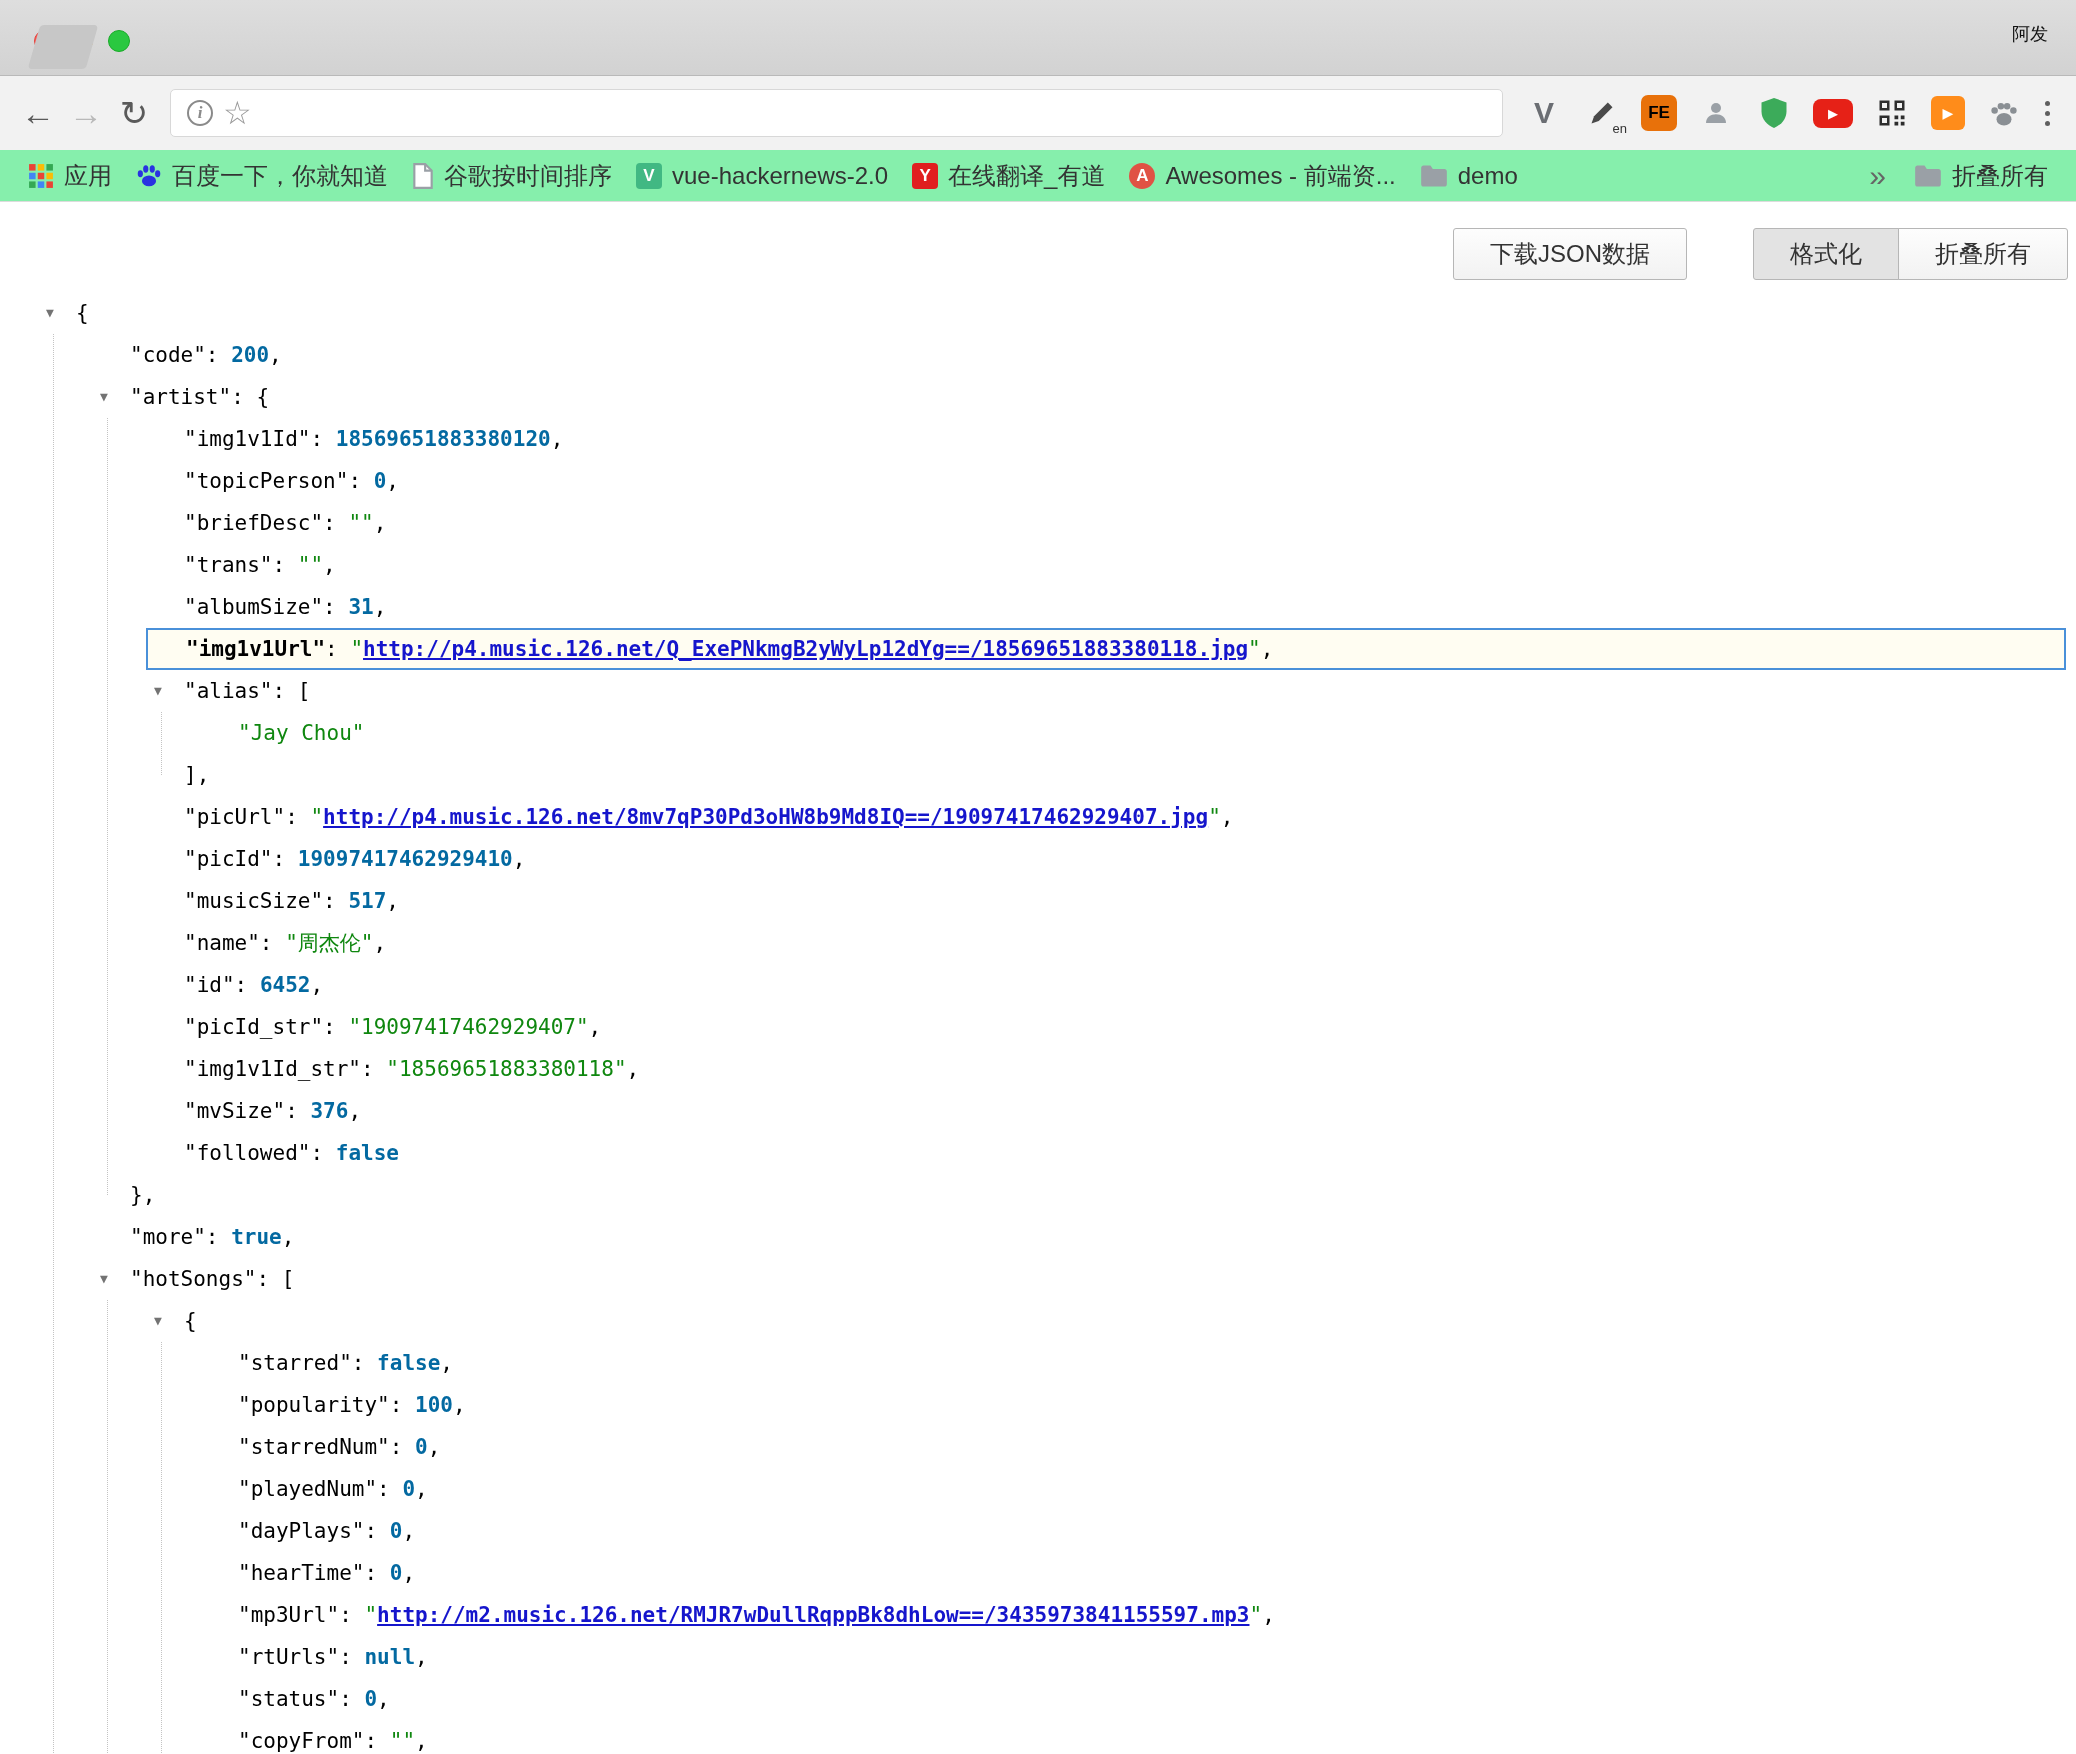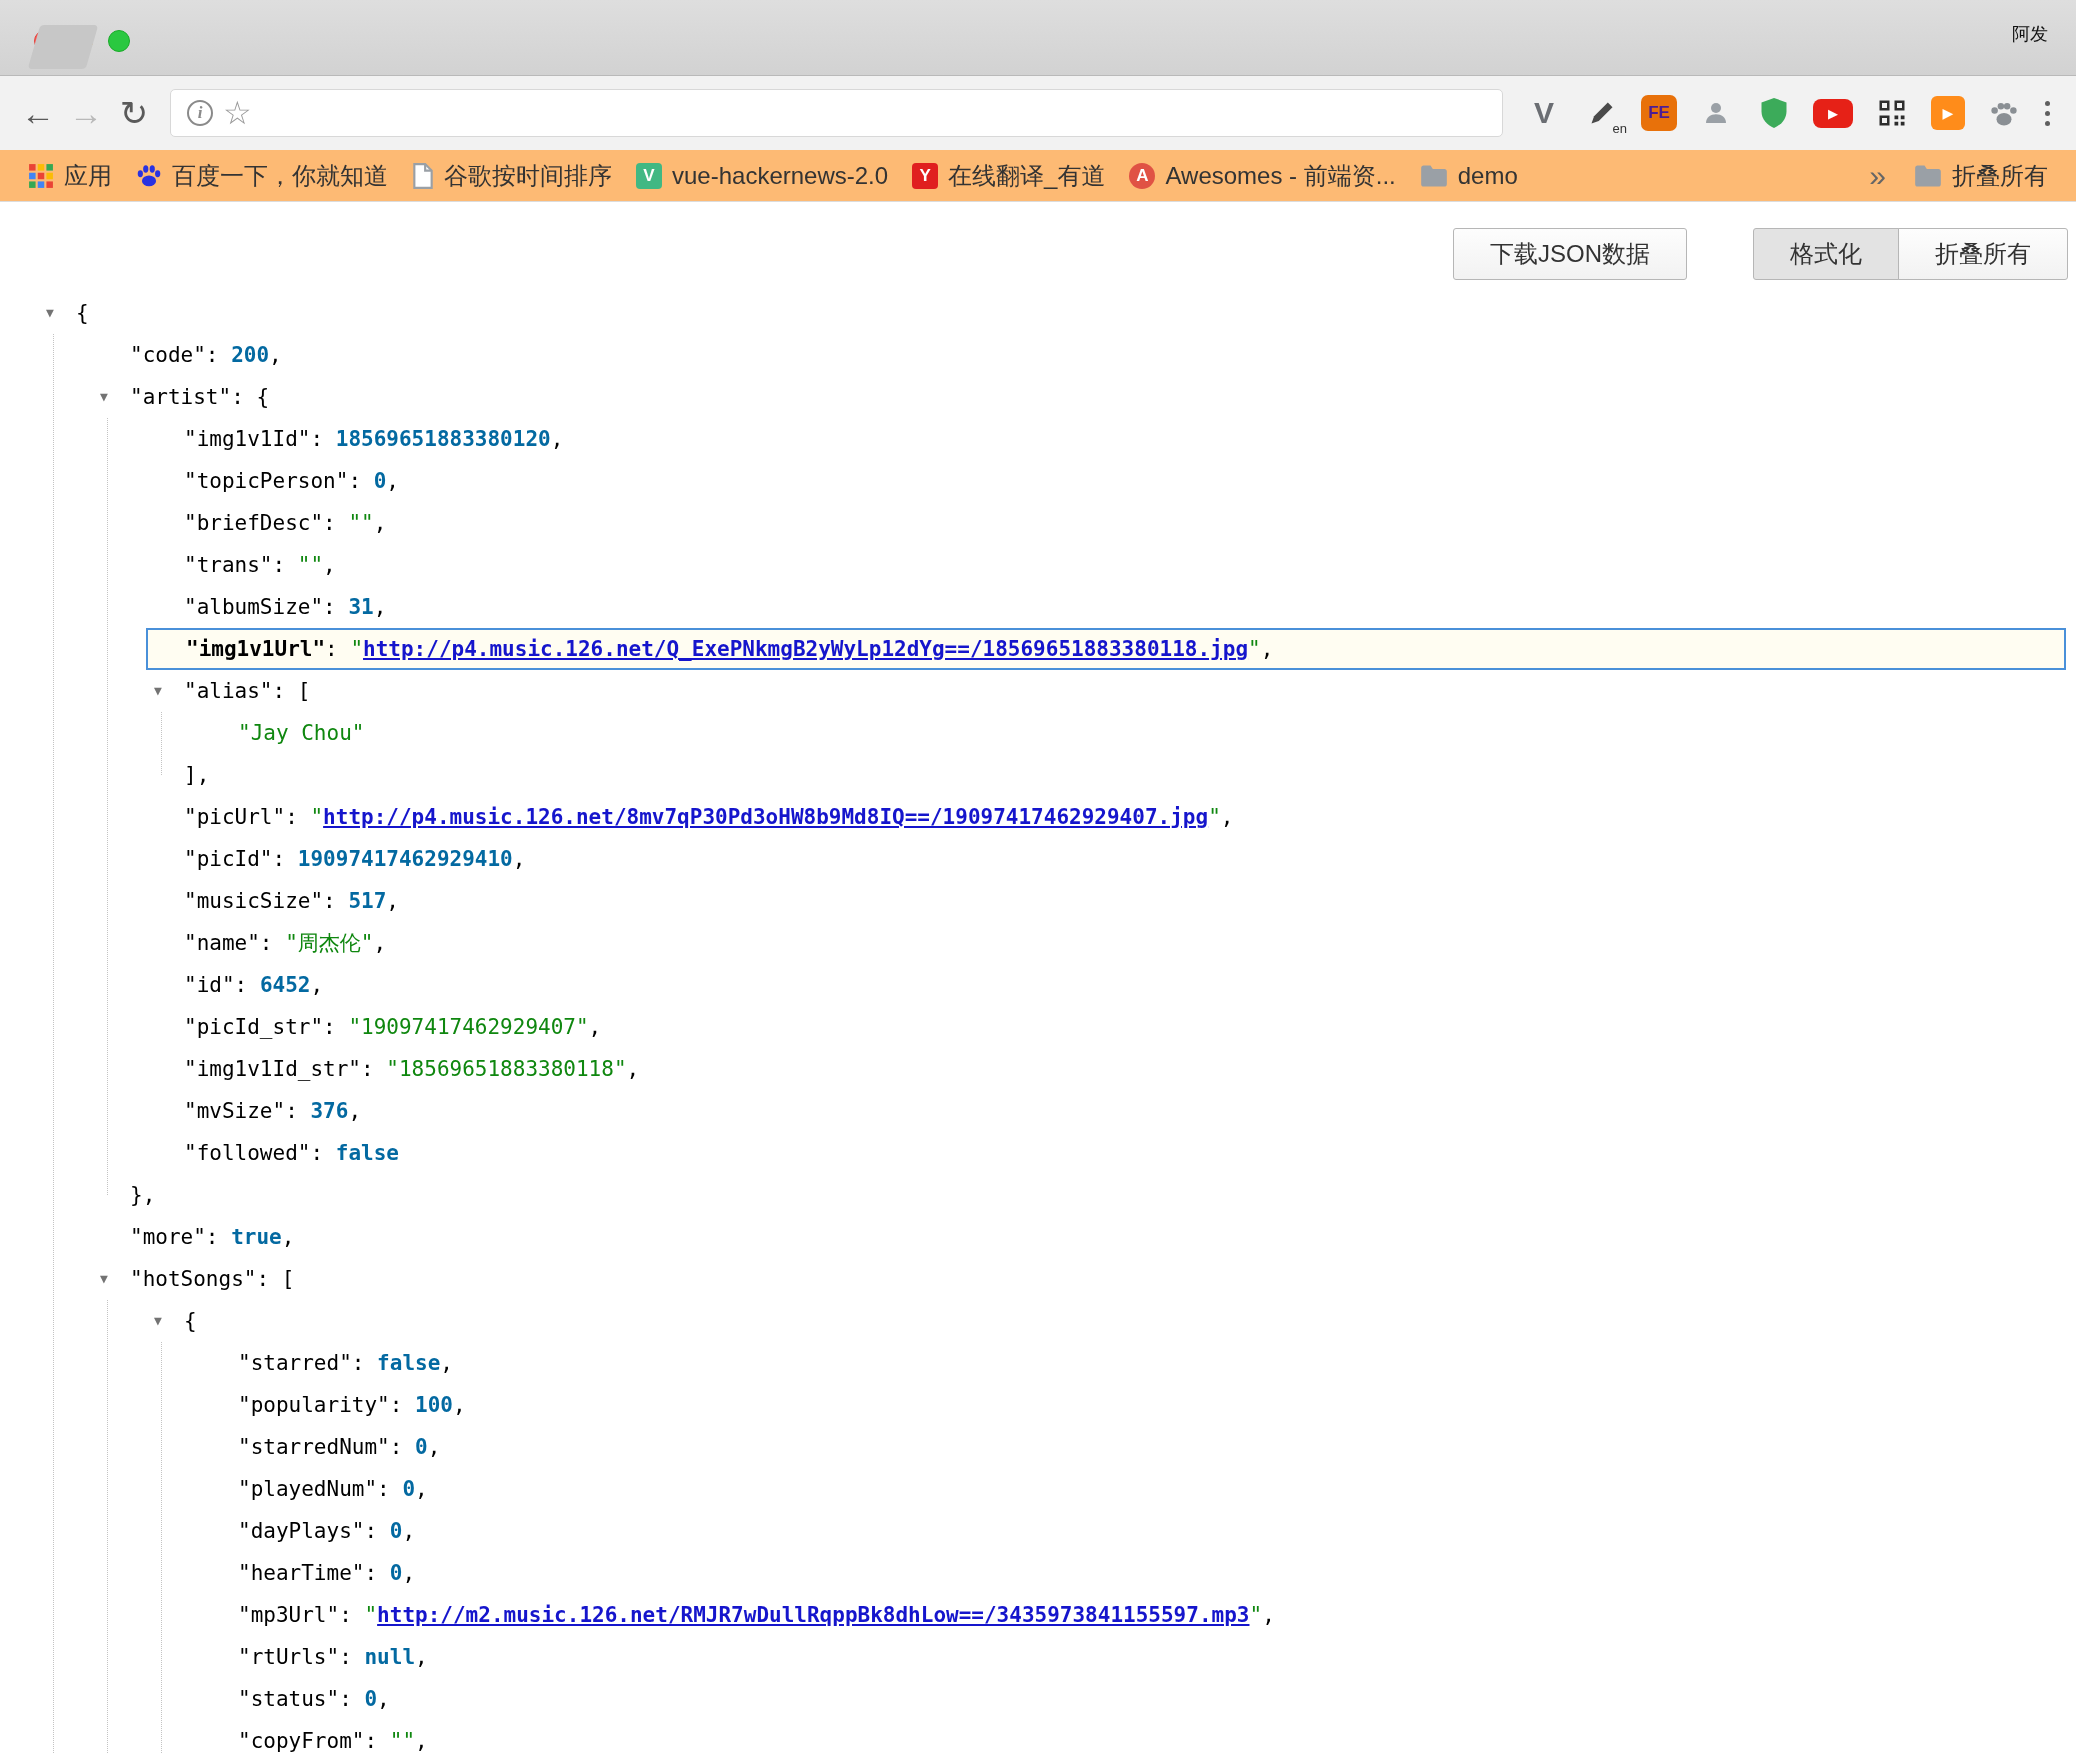--- a/index.html
+++ b/index.html
@@ -33,31 +33,31 @@
   .urlbar{flex:1;height:48px;background:#fff;border:1px solid #d8d8d8;border-radius:5px;
     display:flex;align-items:center;padding:0 16px;margin:0 12px;min-width:0;}
   .info-icon{width:26px;height:26px;border:2px solid #8a8a8a;border-radius:50%;color:#8a8a8a;
     font:italic bold 17px/21px "Liberation Serif",serif;text-align:center;flex:none;}
   .url-text{font-size:27px;color:#2a2a2a;margin-left:16px;flex:1;white-space:nowrap;overflow:hidden;}
   .star{font-size:32px;color:#999;margin-left:10px;flex:none;}
   .exts{display:flex;align-items:center;gap:20px;margin:0 10px;flex:none;}
   .ext{width:38px;height:38px;display:flex;align-items:center;justify-content:center;position:relative;flex:none;}
   .ext-vimium{color:#6b6e73;font-weight:800;font-size:30px;}
   .ext-sub{position:absolute;right:-6px;bottom:-4px;font-size:13px;color:#333;font-style:normal;}
-  .ext-fe{background:#e8710a;border-radius:7px;color:#4c1d95;font-weight:bold;font-size:17px;
+  .ext-fe{background:#e8710a;border-radius:7px;color:#000000;font-weight:bold;font-size:17px;
     width:36px;height:36px;display:flex;align-items:center;justify-content:center;}
   .ext-yt{background:#e62117;border-radius:8px;width:40px;height:29px;color:#fff;font-size:13px;
     display:flex;align-items:center;justify-content:center;}
   .ext-player{background:#ff8c1a;border-radius:6px;width:34px;height:34px;color:#fff;font-size:14px;
     display:flex;align-items:center;justify-content:center;}
   .menu-dots{display:flex;flex-direction:column;gap:5px;margin:0 12px;}
   .menu-dots i{width:5px;height:5px;border-radius:50%;background:#5f5f5f;}
 
   
-  .bookmarks{height:52px;background:#fdba74;display:flex;align-items:center;padding:0 16px;
+  .bookmarks{height:52px;background:#86efac;display:flex;align-items:center;padding:0 16px;
     border-bottom:1px solid #dcdcdc;}
   .bm{display:flex;align-items:center;padding:0 12px;font-size:24px;color:#333;gap:10px;
     white-space:nowrap;flex:none;}
   .badge{width:26px;height:26px;border-radius:4px;color:#fff;font-size:17px;font-weight:bold;
     display:flex;align-items:center;justify-content:center;flex:none;}
   .badge.round{border-radius:50%;}
   .overflow{margin-left:auto;font-size:30px;color:#666;padding:0 16px;}
 
   
   .content{position:relative;background:#fff;}

